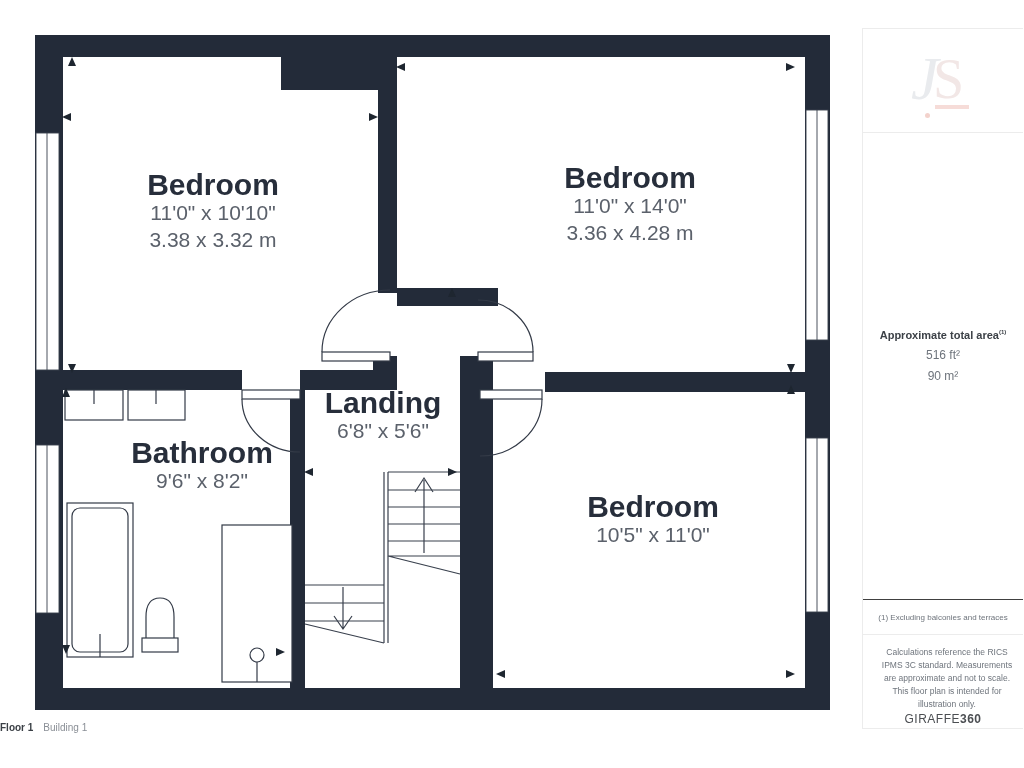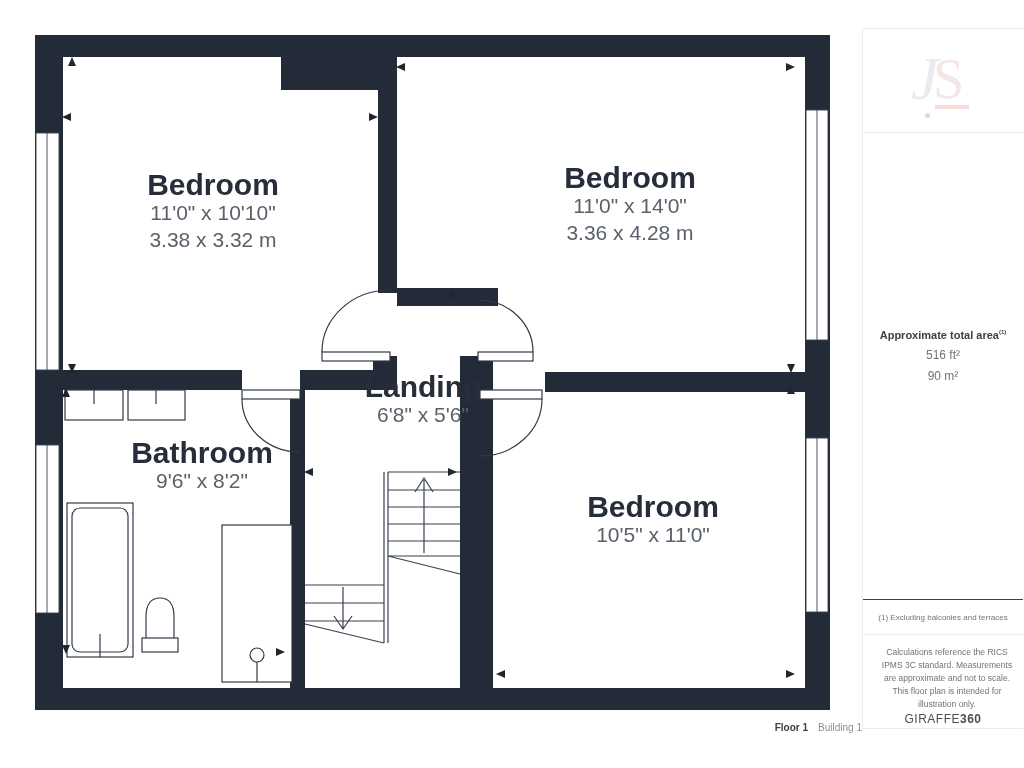--- a/index.html
+++ b/index.html
@@ -4,21 +4,21 @@
 <style>
   html,body{margin:0;padding:0;background:#ffffff;}
   .canvas{position:relative;width:1024px;height:768px;background:#ffffff;overflow:hidden;
           font-family:"Liberation Sans","DejaVu Sans",sans-serif;}
   svg{position:absolute;left:0;top:0;}
   
   .room-label{position:absolute;transform:translateX(-50%);text-align:center;white-space:nowrap;z-index:5;}
   .room-name{font-size:30px;font-weight:700;color:#272e3b;line-height:29px;}
   .room-dims{font-size:21px;color:#5b616b;line-height:27px;}
   
-  .plan-footer{position:absolute;left:0;top:722px;width:862px;text-align:right;font-size:10px;color:#3a3f45;z-index:5;}
+  .plan-footer{position:absolute;left:0;top:722px;width:862px;text-align:left;font-size:10px;color:#3a3f45;z-index:5;}
   .plan-footer .floor{font-weight:700;color:#3a3f45;}
   .plan-footer .building{color:#8a8f96;margin-left:10px;font-weight:400;}
   
   .sidebar{position:absolute;left:862px;top:28px;width:160px;height:699px;background:#fff;
            border:1px solid #ececec;border-right:none;}
   .logo-section{position:absolute;top:0;left:0;right:0;height:103px;border-bottom:1px solid #ececec;}
   .logo-wrap{position:absolute;left:50%;top:14px;transform:translateX(-50%);width:80px;height:78px;}
   .logo-j{position:absolute;left:8px;top:0;font-family:"Liberation Serif","DejaVu Serif",serif;
           font-style:italic;font-size:62px;line-height:70px;color:#e9ebee;}
   .logo-s{position:absolute;left:30px;top:2px;font-family:"Liberation Serif","DejaVu Serif",serif;
@@ -142,21 +142,21 @@
   <div class="room-label" style="left:213px;top:170px;">
     <div class="room-name">Bedroom</div>
     <div class="room-dims">11'0" x 10'10"</div>
     <div class="room-dims">3.38 x 3.32 m</div>
   </div>
   <div class="room-label" style="left:630px;top:163px;">
     <div class="room-name">Bedroom</div>
     <div class="room-dims">11'0" x 14'0"</div>
     <div class="room-dims">3.36 x 4.28 m</div>
   </div>
-  <div class="room-label" style="left:383px;top:372px;margin-left:40px;">
+  <div class="room-label" style="left:383px;top:388px;">
     <div class="room-name">Landing</div>
     <div class="room-dims">6'8" x 5'6"</div>
   </div>
   <div class="room-label" style="left:202px;top:438px;">
     <div class="room-name">Bathroom</div>
     <div class="room-dims">9'6" x 8'2"</div>
   </div>
   <div class="room-label" style="left:653px;top:492px;">
     <div class="room-name">Bedroom</div>
     <div class="room-dims">10'5" x 11'0"</div>

